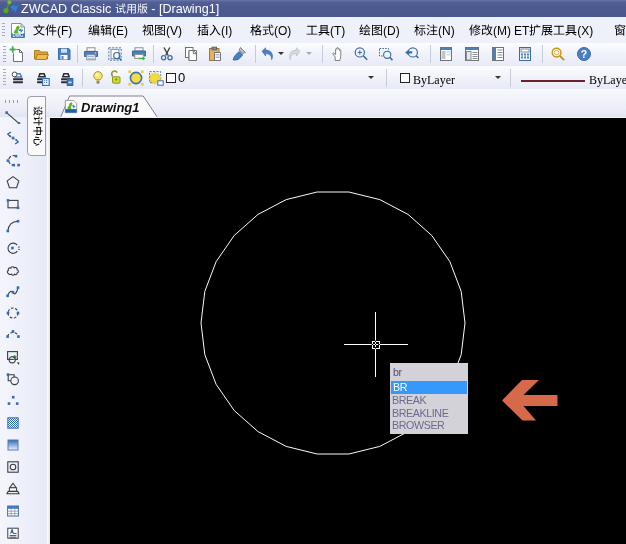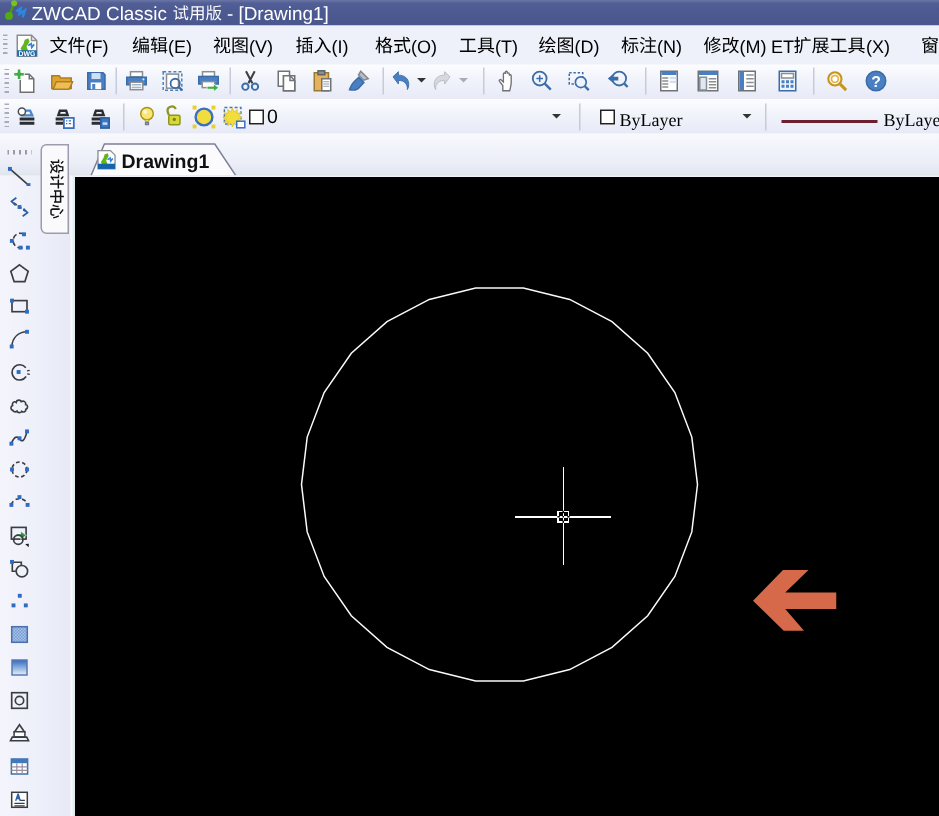--- a/index.html
+++ b/index.html
@@ -8,21 +8,21 @@
 #title span { position:absolute; left:21px; top:2px; color:#fff; font-size:12px; white-space:nowrap; }
 #menubar { position:absolute; left:0; top:17px; width:626px; height:26px; background:#eef0fa; }
 .mi { position:absolute; top:7px; height:18px; color:#000; font-size:12px; white-space:nowrap; }
 .mi svg { vertical-align:-3px; }
 #row1 { position:absolute; left:0; top:43px; width:626px; height:23px;
   background:linear-gradient(180deg,#fcfdff 0,#f1f3fb 45%,#e7eaf6 100%); }
 #row2 { position:absolute; left:0; top:66px; width:626px; height:23px;
   background:linear-gradient(180deg,#fcfdff 0,#f1f3fb 45%,#e7eaf6 100%); }
 #tabrow { position:absolute; left:0; top:89px; width:626px; height:28px;
   background:linear-gradient(180deg,#f8f9fd 0,#ecEEf8 70%,#e3e6f2 100%);
-  border-bottom:1px solid #dde6e8; }
+  border-bottom:1px solid #dde6e8;font-style:italic; }
 .ic { position:absolute; }
 .sep { position:absolute; width:1px; background:#c6cada; }
 .dd { position:absolute; width:0; height:0; border:3.5px solid transparent; border-bottom:none; }
 .vgrip { position:absolute; width:3px; height:16px;
   background:repeating-linear-gradient(180deg,#aab 0,#aab 1px,transparent 1px,transparent 3px); }
 .hgrip { position:absolute; width:16px; height:3px;
   background:repeating-linear-gradient(90deg,#99a 0,#99a 1px,transparent 1px,transparent 4px); }
 .swatch { position:absolute; width:10px; height:10px; background:#fff; border:1px solid #222; }
 .lbl { position:absolute; font-size:12px; color:#000; }
 #ui { position:absolute; left:0; top:0; width:626px; height:544px; }
@@ -421,15 +421,22 @@
   </g>
   <g fill="#000">
    <rect x="325" y="222.5" width="1" height="1.6"></rect>
           <rect x="325" y="229" width="1" height="1.6"></rect>
    <rect x="321.6" y="226" width="1.6" height="1"></rect>
           <rect x="328.2" y="226" width="1.6" height="1"></rect>
    <rect x="325" y="226" width="1" height="1"></rect>
   </g>
  </svg>
 </div>
+<div id="popup">
+ <div class="in">br</div>
+ <div class="hl">BR</div>
+ <div class="it">BREAK</div>
+ <div class="it">BREAKLINE</div>
+ <div class="it">BROWSER</div>
+</div>
 <svg id="arrow" style="position:absolute;left:495px;top:375px;z-index:7" width="70" height="50" viewBox="0 0 70 50">
  <path d="M7 25.5L27 5h17L28.5 20h34v11h-34L41 45.5H27.5z" fill="#d6694a"></path>
 </svg>
 </div>
 </body></html>

